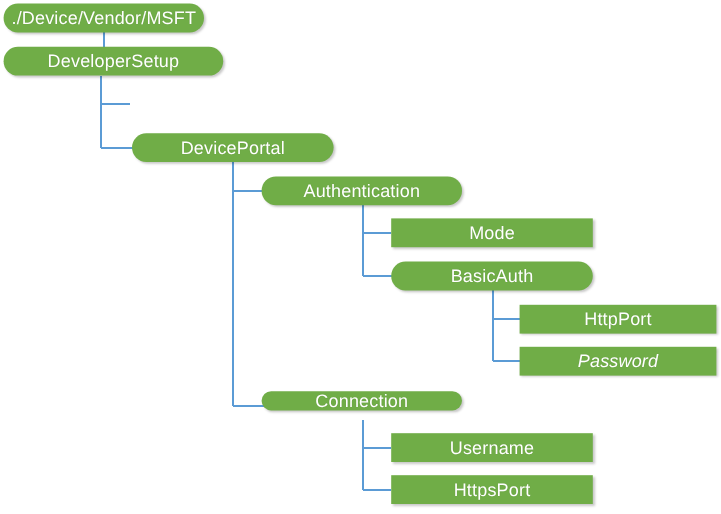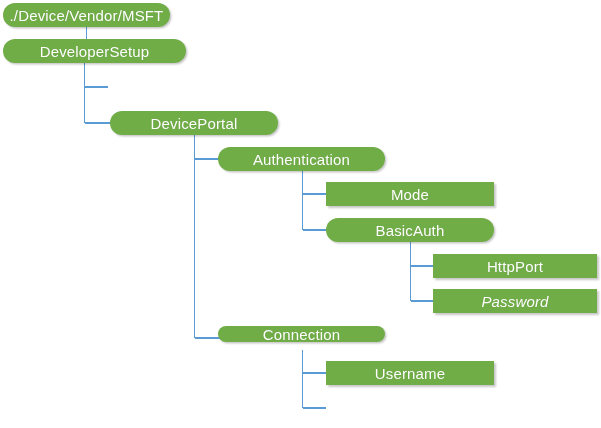--- a/index.html
+++ b/index.html
@@ -117,14 +117,17 @@
   </div>
 
   <div class="node rounded" style="left:218px; top:326px; width:167px; height:16px;">
     <span class="node-label">Connection</span>
   </div>
 
   <div class="node rect" style="left:326px; top:361px; width:168px; height:24px;">
     <span class="node-label">Username</span>
   </div>
 
+  <div class="node rect" style="left:326px; top:396px; width:168px; height:24px;">
+    <span class="node-label">HttpsPort</span>
+  </div>
 
 </div>
 
 </body></html>

